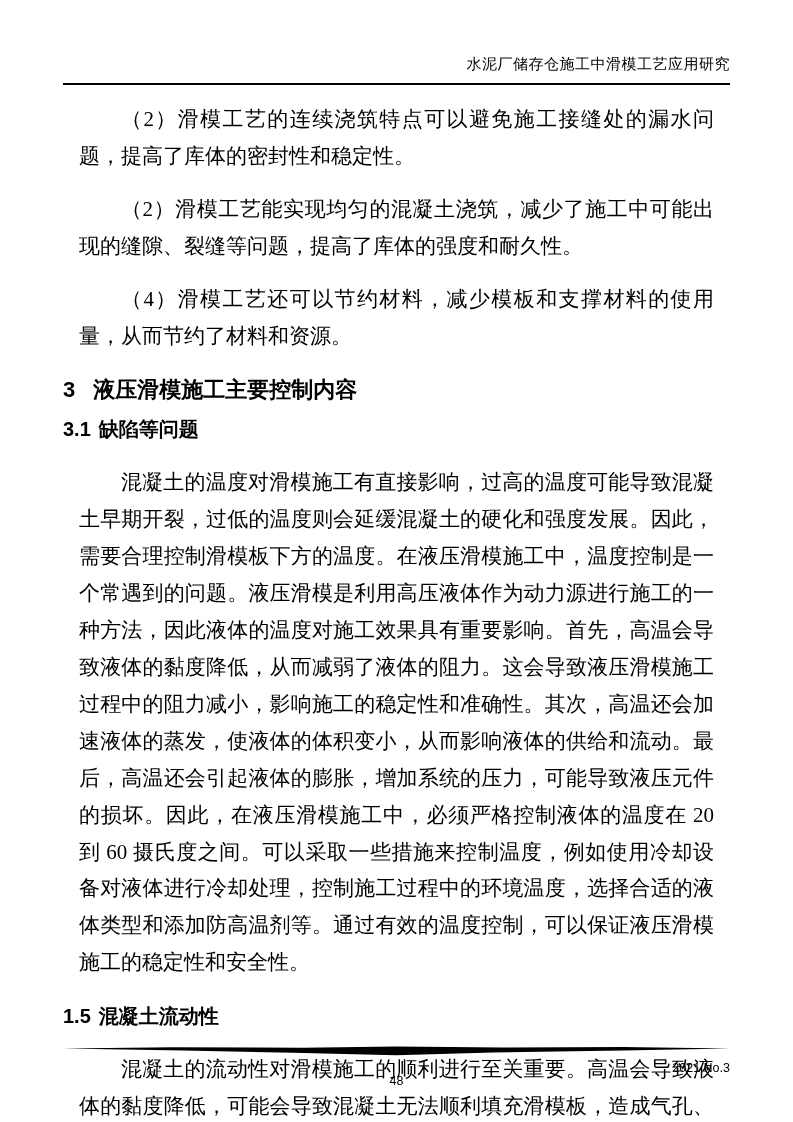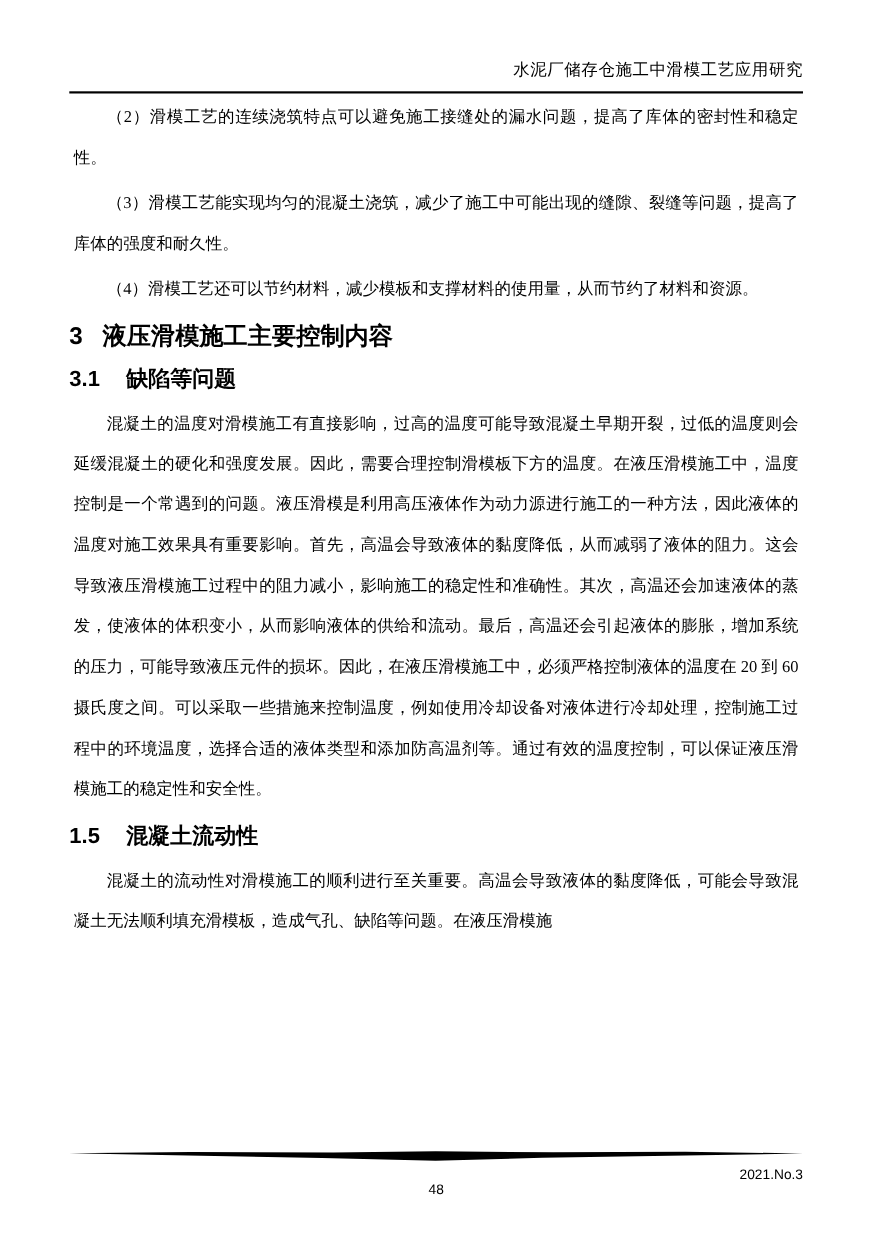--- a/index.html
+++ b/index.html
@@ -24,22 +24,22 @@
     padding-top: 54px;
     line-height: 20px;
     letter-spacing: 0.5px;
   }
   .header-rule {
     height: 0;
     border-top: 2px solid #000000;
     margin-top: 9px;
   }
   .para {
-    margin: 4px;
-    font-size: 15px;
+    margin: 16px;
+    font-size: 21px;
     line-height: 36.9px;
     text-align: justify;
     text-indent: 2em;
     font-family: "Liberation Serif", serif;
     word-break: break-all;
   }
   .section-heading {
     font-family: "Liberation Sans", sans-serif;
     font-weight: bold;
     font-size: 22px;
@@ -47,21 +47,21 @@
     margin: 0;
   }
   .section-heading .num { margin-right: 18px; }
   .subsection-heading {
     font-family: "Liberation Sans", sans-serif;
     font-weight: bold;
     font-size: 20px;
     line-height: 38px;
     margin: 0;
   }
-  .subsection-heading .num { margin-right: 24px; }
+  .subsection-heading .num { margin-right: 8px; }
   .footer {
     position: absolute;
     left: 63px;
     width: 667px;
     top: 1046px;
   }
   .footer-bar svg { display: block; }
   .footer-row {
     position: relative;
     margin-top: 3px;
@@ -85,21 +85,21 @@
 </head>
 <body>
 
 <div class="page">
   <div class="content">
 
     <div class="running-title">水泥厂储存仓施工中滑模工艺应用研究</div>
     <div class="header-rule"></div>
 
     <p class="para">（2）滑模工艺的连续浇筑特点可以避免施工接缝处的漏水问题，提高了库体的密封性和稳定性。</p>
-    <p class="para">（3）滑模工艺能实现均匀的混凝土浇筑，减少了施工中可能出现的缝隙、裂缝等问题，提高了库体的强度和耐久性。</p>
+    <p class="para">（2）滑模工艺能实现均匀的混凝土浇筑，减少了施工中可能出现的缝隙、裂缝等问题，提高了库体的强度和耐久性。</p>
     <p class="para">（4）滑模工艺还可以节约材料，减少模板和支撑材料的使用量，从而节约了材料和资源。</p>
 
     <h2 class="section-heading">
       <span class="num">3</span><span>液压滑模施工主要控制内容</span>
     </h2>
 
     <h3 class="subsection-heading">
       <span class="num">3.1</span><span>缺陷等问题</span>
     </h3>
     <p class="para">混凝土的温度对滑模施工有直接影响，过高的温度可能导致混凝土早期开裂，过低的温度则会延缓混凝土的硬化和强度发展。因此，需要合理控制滑模板下方的温度。在液压滑模施工中，温度控制是一个常遇到的问题。液压滑模是利用高压液体作为动力源进行施工的一种方法，因此液体的温度对施工效果具有重要影响。首先，高温会导致液体的黏度降低，从而减弱了液体的阻力。这会导致液压滑模施工过程中的阻力减小，影响施工的稳定性和准确性。其次，高温还会加速液体的蒸发，使液体的体积变小，从而影响液体的供给和流动。最后，高温还会引起液体的膨胀，增加系统的压力，可能导致液压元件的损坏。因此，在液压滑模施工中，必须严格控制液体的温度在 20 到 60 摄氏度之间。可以采取一些措施来控制温度，例如使用冷却设备对液体进行冷却处理，控制施工过程中的环境温度，选择合适的液体类型和添加防高温剂等。通过有效的温度控制，可以保证液压滑模施工的稳定性和安全性。</p>

